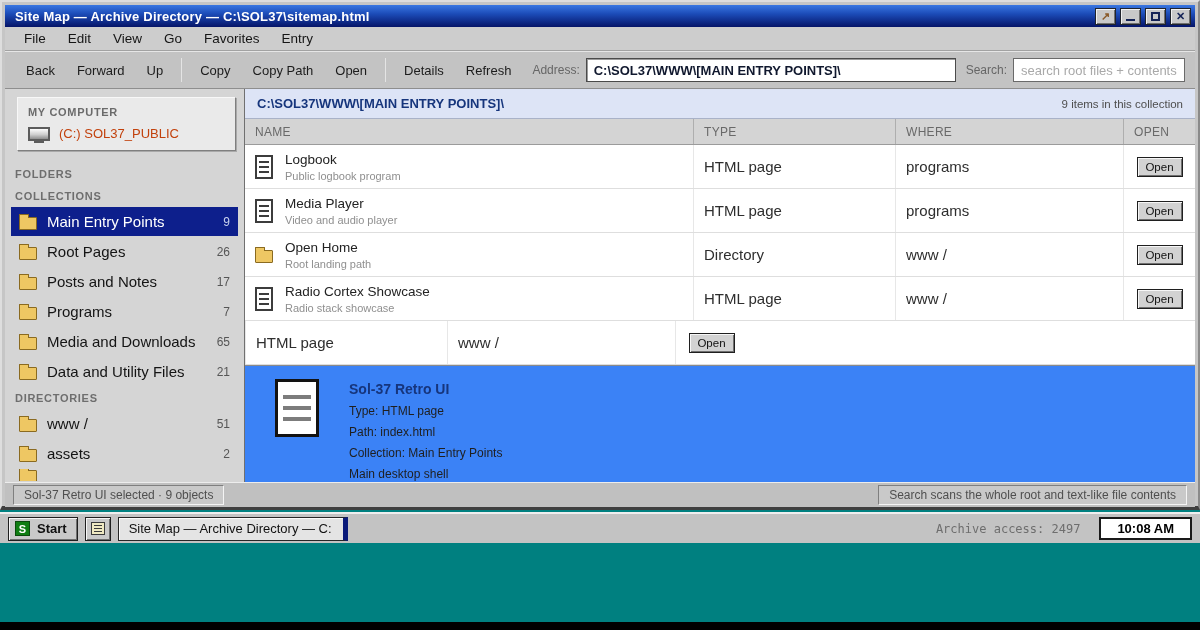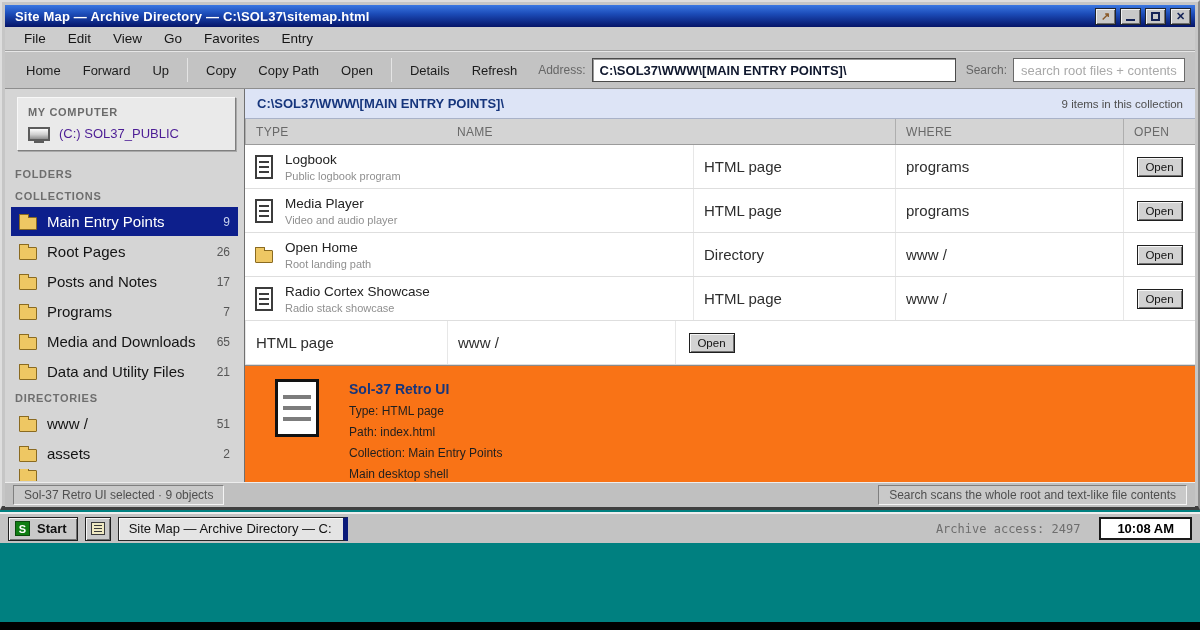--- a/index.html
+++ b/index.html
@@ -50,21 +50,21 @@
   .sidebar { width:240px; background:#d5d5d5; border-right:1px solid #707070; overflow:hidden;
              padding-top:8px; flex:0 0 240px; }
   .computer-box { margin:0 8px 12px 12px; background:#eaeaea; border:1px solid;
                   border-color:#f8f8f8 #7f7f7f #7f7f7f #f8f8f8; box-shadow:1px 1px 0 #a9a9a9;
                   padding:8px 10px 9px 10px; }
   .box-heading { font-size:11px; font-weight:bold; color:#6b6b6b; letter-spacing:.7px; margin-bottom:8px; }
   .drive-row { display:flex; align-items:center; gap:9px; }
   .monitor-icon { width:22px; height:14px; border:2px solid #5c5c5c;
                   background:linear-gradient(180deg,#fdfdfd 0%,#cfcfcf 55%,#8f8f8f 100%); position:relative; }
   .monitor-icon::after { content:""; position:absolute; left:4px; right:4px; bottom:-4px; height:2px; background:#5c5c5c; }
-  .drive-label { font-size:13px; color:#4c1d95; }
+  .drive-label { font-size:13px; color:#c2410c; }
 
   .side-heading { font-size:11px; font-weight:bold; color:#6e6e6e; letter-spacing:.7px;
                   padding:5px 10px 5px 10px; }
   .side-item { display:flex; align-items:center; gap:10px; height:29px; margin:0 6px 1px 6px;
                padding:0 8px 0 8px; cursor:default; }
   .side-item .label { font-size:15px; color:#141414; flex:1 1 auto; white-space:nowrap; overflow:hidden; }
   .side-item .count { font-size:12px; color:#565656; }
   .side-item.selected { background:#0d1f8c; }
   .side-item.selected .label { color:#ffffff; }
   .side-item.selected .count { color:#c9d2ee; }
@@ -98,21 +98,21 @@
               display:flex; flex-direction:column; justify-content:center; gap:3px; padding:0 2px; }
   .doc-icon i { display:block; height:2px; background:#3c3c3c; }
   .name-stack { display:flex; flex-direction:column; justify-content:center; gap:3px; min-width:0; }
   .row-title { font-size:13.5px; color:#232323; white-space:nowrap; }
   .row-sub { font-size:11px; color:#8f8f8f; white-space:nowrap; }
   .cell-text { font-size:15px; color:#2e2e2e; padding:0 10px; white-space:nowrap; }
   .open-btn { width:46px; height:20px; margin:0 auto; background:#d2d2d2; border:1px solid #1f1f1f;
               box-shadow:inset 1px 1px 0 #f6f6f6, inset -1px -1px 0 #6f6f6f;
               font-family:"Liberation Sans",sans-serif; font-size:11.5px; color:#111; cursor:default; }
 
-  .detail-panel { flex:1 1 auto; background:#f97316; border-top:1px solid #8a8a8a;
+  .detail-panel { flex:1 1 auto; background:#3b82f6; border-top:1px solid #8a8a8a;
                   display:flex; gap:30px; padding:13px 10px 0 30px; }
   .big-doc-icon { width:44px; height:58px; background:#fff; border:3px solid #121212; flex:0 0 44px;
                   display:flex; flex-direction:column; justify-content:center; gap:7px; padding:0 5px; }
   .big-doc-icon i { display:block; height:4px; background:#7c7c7c; }
   .detail-text { display:flex; flex-direction:column; gap:7px; padding-top:2px; }
   .detail-title { font-size:14px; font-weight:bold; color:#16357c; }
   .detail-line { font-size:12px; color:#1f1f1f; }
 
   
   .statusbar { height:25px; background:#c0c0c0; border-top:1px solid #ededed;
@@ -173,21 +173,21 @@
     <div class="menubar">
       <span class="menu-item">File</span>
       <span class="menu-item">Edit</span>
       <span class="menu-item">View</span>
       <span class="menu-item">Go</span>
       <span class="menu-item">Favorites</span>
       <span class="menu-item">Entry</span>
     </div>
 
     <div class="toolbar">
-      <span class="tb-btn">Home</span>
+      <span class="tb-btn">Back</span>
       <span class="tb-btn">Forward</span>
       <span class="tb-btn">Up</span>
       <span class="tb-sep"></span>
       <span class="tb-btn">Copy</span>
       <span class="tb-btn">Copy Path</span>
       <span class="tb-btn">Open</span>
       <span class="tb-sep"></span>
       <span class="tb-btn">Details</span>
       <span class="tb-btn">Refresh</span>
       <span class="tb-label">Address:</span>
@@ -259,22 +259,22 @@
       </div>
 
       <div class="main">
 
         <div class="path-header">
           <span class="path">C:\SOL37\WWW\[MAIN ENTRY POINTS]\</span>
           <span class="count">9 items in this collection</span>
         </div>
 
         <div class="table-header">
+          <div class="cell col-name">NAME</div>
           <div class="cell col-type">TYPE</div>
-          <div class="cell col-name">NAME</div>
           <div class="cell col-where">WHERE</div>
           <div class="cell col-open">OPEN</div>
         </div>
 
         <div class="row">
           <div class="col-name name-cell">
             <span class="doc-icon">
                 <i></i>
                 <i></i>
                 <i></i>

